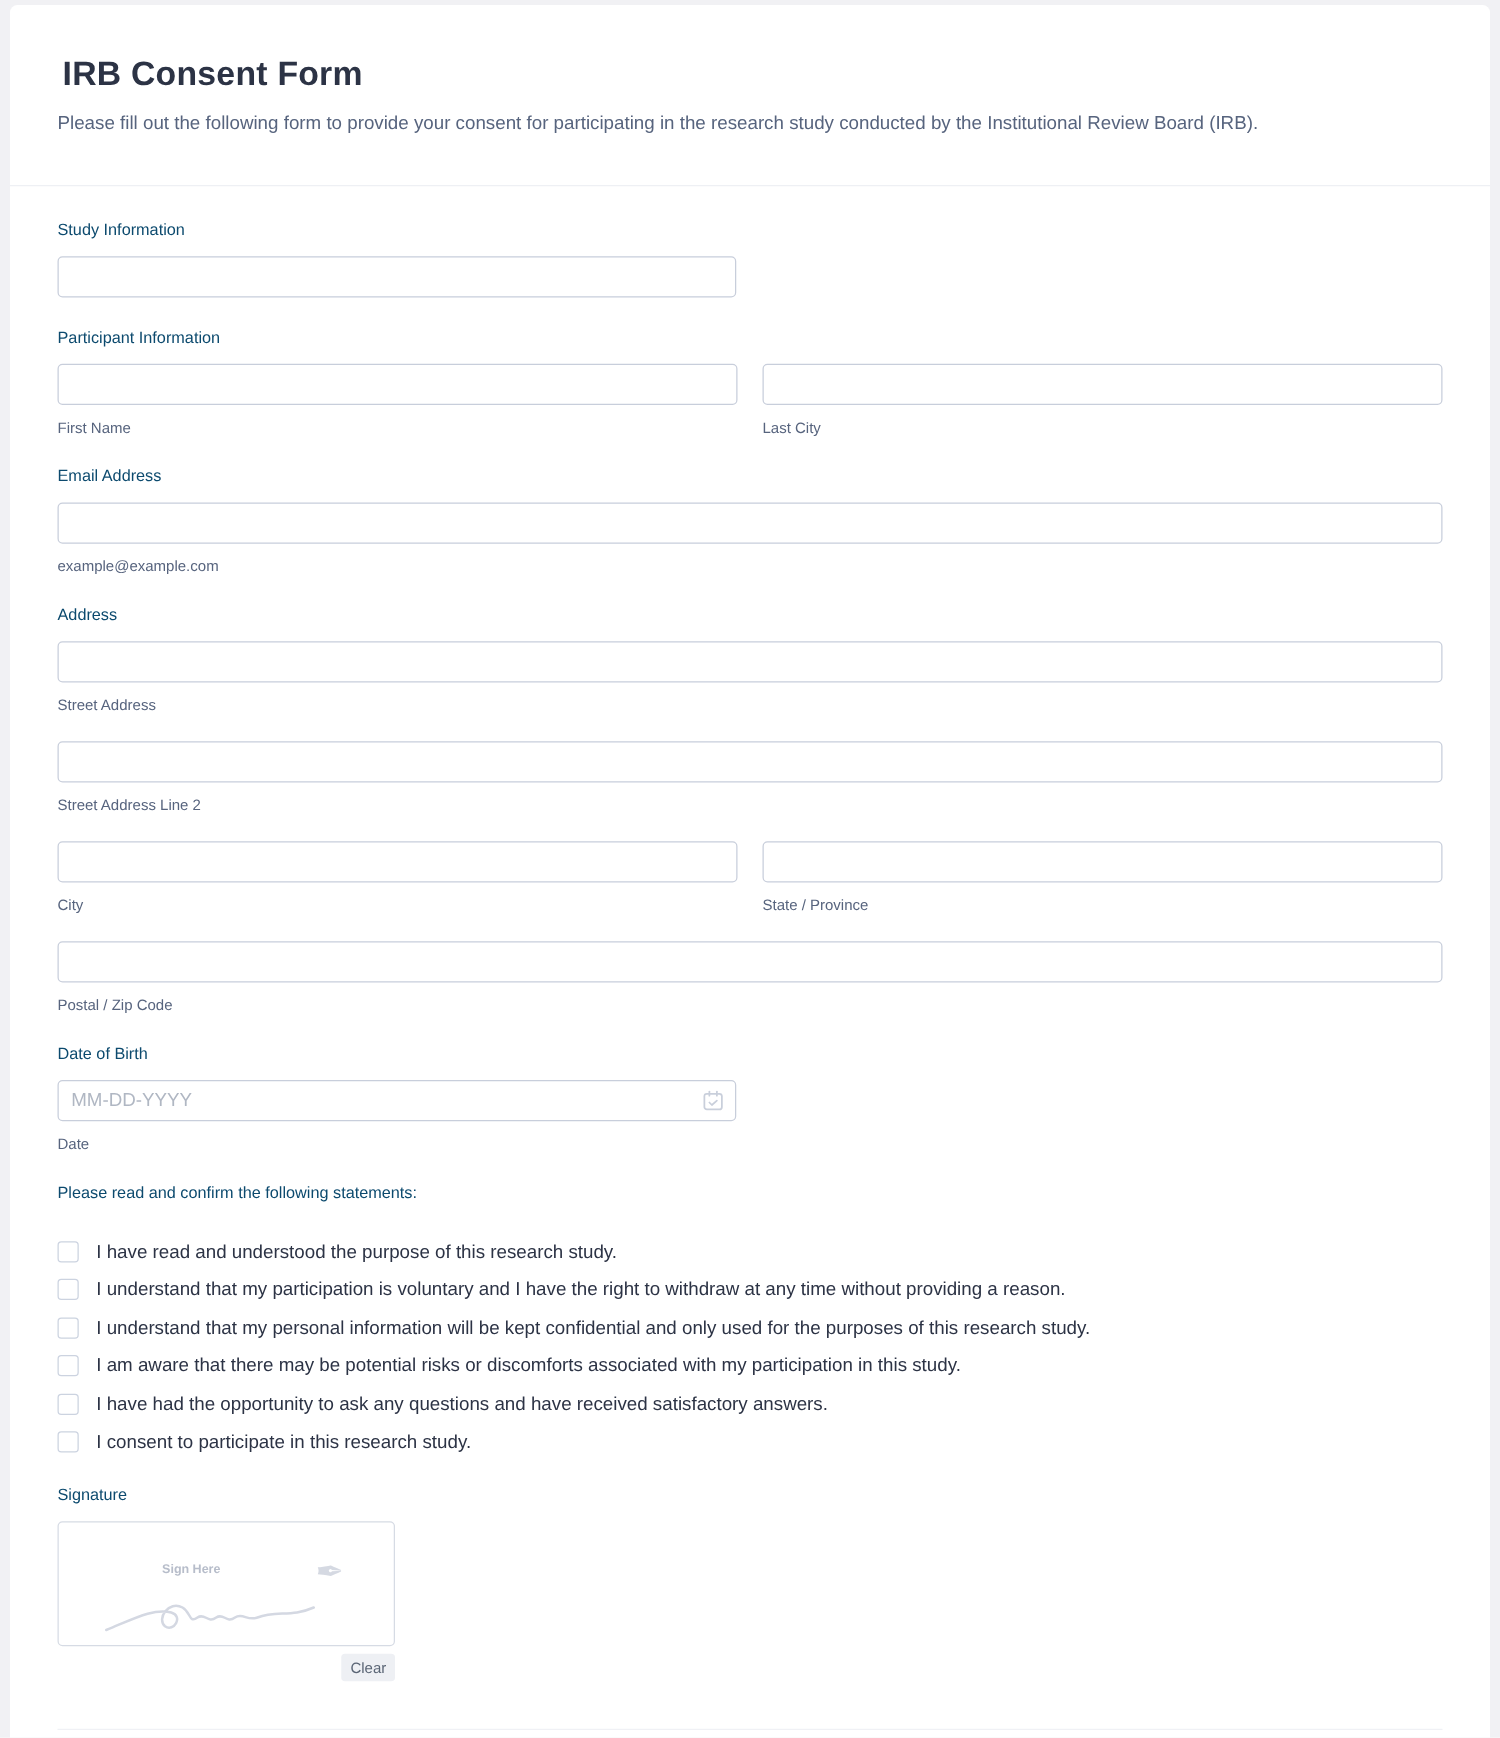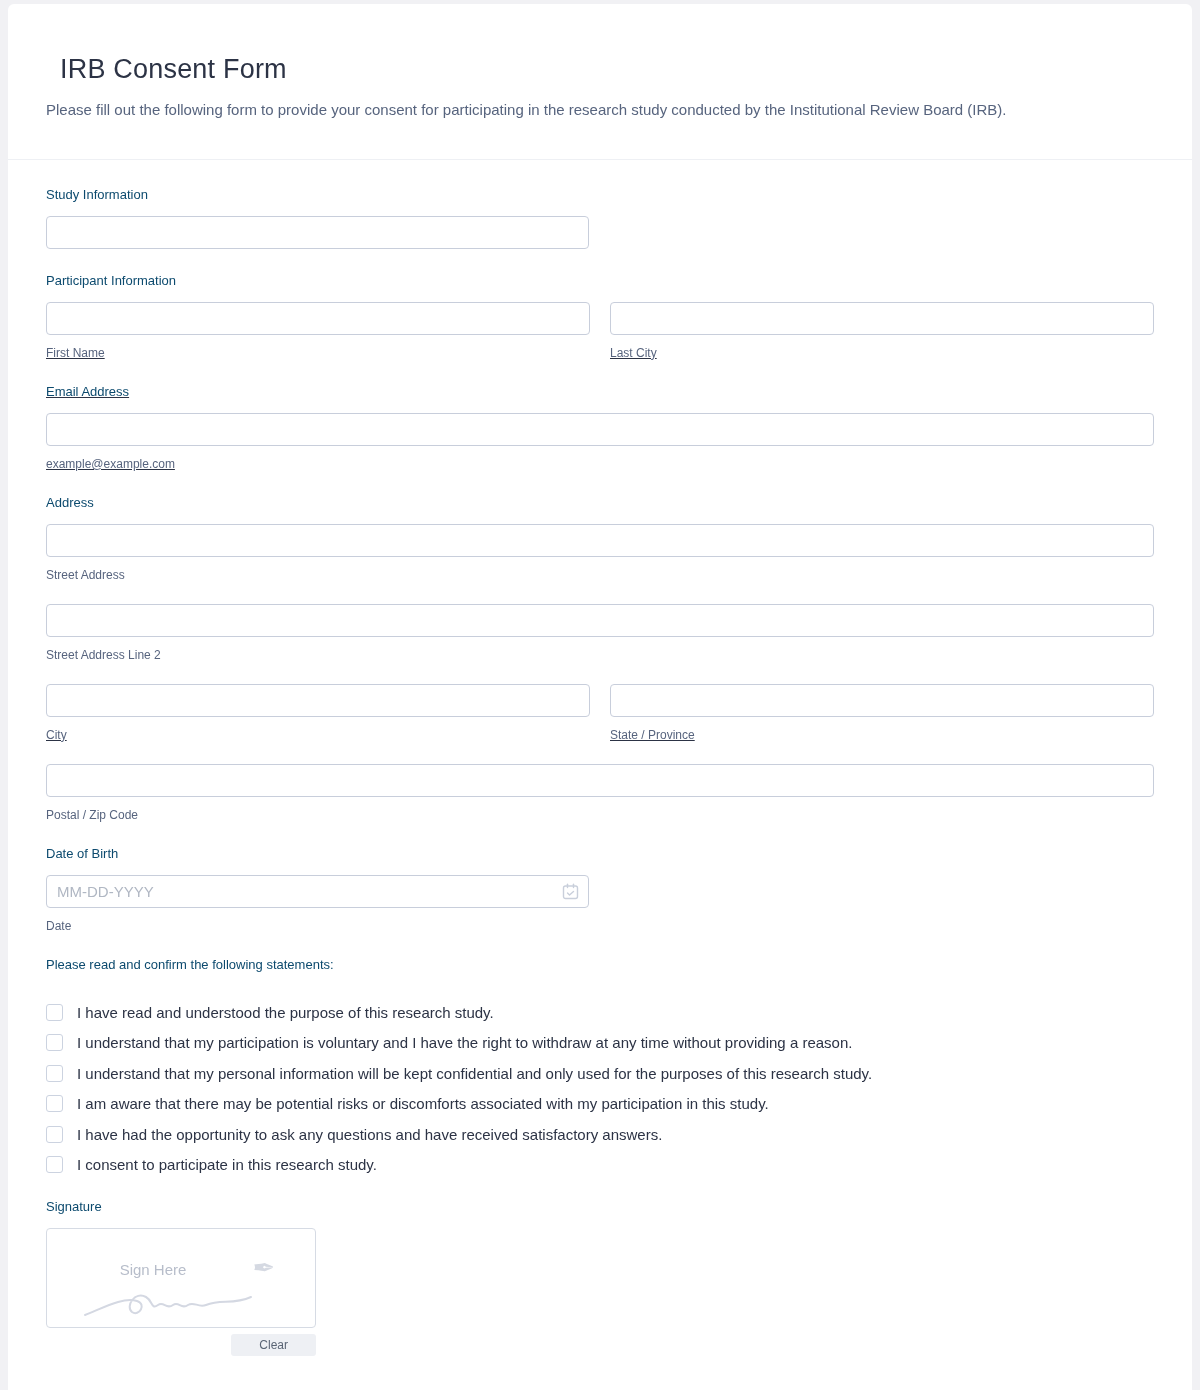--- a/index.html
+++ b/index.html
@@ -9,27 +9,27 @@
     background:#f1f1f4;
     font-family:"Liberation Sans", sans-serif;
     color:#2c3345;
   }
   .card {
     margin:4px 8px 0; background:#ffffff; border-radius:6px;
     min-height:1386px; overflow:hidden;
   }
   
   .form-header { padding:36px 38px 38px; border-bottom:1px solid #eef0f4; }
-  .form-title { margin:14px; font-size:27px; font-weight:400; color:#2c3345; letter-spacing:.2px; }
+  .form-title { margin:4px; font-size:27px; font-weight:700; color:#2c3345; letter-spacing:.2px; }
   .form-subtitle { margin:13px 0 0; font-size:15px; color:#57647e; line-height:1.45; }
   
   .form-body { padding:27px 38px 0; }
   .question { margin-bottom:24px; }
   .q-label { display:block; font-size:13px; font-weight:500; color:#0c4a6e; margin-bottom:14px; }
-  .row { display:flex; gap:20px;text-decoration:underline; }
+  .row { display:flex; gap:20px; }
   .col { flex:1 1 0; min-width:0; }
   .text-input {
     width:100%; height:33px; border:1px solid #c8cedb; border-radius:4px;
     background:#fff; padding:0 10px; font-size:15px; color:#2c3345;
     font-family:"Liberation Sans", sans-serif; outline:none;
   }
   .text-input::placeholder { color:#b0b7c3; }
   .sublabel { font-size:12px; color:#57647e; margin-top:11px; }
   .w-half { width:calc(50% - 11.5px); }
   
@@ -45,31 +45,31 @@
     border:1px solid #ccd3e0; border-radius:3px; background:#fff; cursor:pointer;
   }
   .check-text { font-size:15px; color:#2c3345; line-height:1.3; }
   
   .sig-pad {
     position:relative; width:270px; height:100px;
     border:1px solid #d6dbe4; border-radius:4px; background:#fff; cursor:crosshair;
   }
   .sign-here {
     position:absolute; left:0; right:56px; top:32px; text-align:center;
-    font-size:15px; color:#b7bdca; pointer-events:none;
+    font-size:10px; color:#b7bdca; pointer-events:none;font-weight:bold;
   }
   .sig-squiggle { position:absolute; left:36px; top:48px; pointer-events:none; }
   .pen-icon {
     position:absolute; right:40px; top:26px; font-size:27px; color:#d5d9e2;
     pointer-events:none; line-height:1;
   }
   .clear-btn {
     display:block; margin:6px 0 0 auto; border:none; cursor:pointer;
     background:#eef0f4; color:#5a6575; font-size:12px; border-radius:3px;
-    padding:4px 28px; font-family:"Liberation Sans", sans-serif;
+    padding:4px 7px; font-family:"Liberation Sans", sans-serif;
   }
   .sig-wrap { width:270px; }
   
   .submit-bar { border-top:1px solid #f0f1f5; margin-top:38px; padding:10px 0 34px; text-align:center; }
   .submit-btn {
     width:154px; height:43px; border:none; border-radius:4px; cursor:pointer;
     background:#1ec15b; color:#ffffff; font-size:15px;
     font-family:"Liberation Sans", sans-serif;
   }
 </style>

